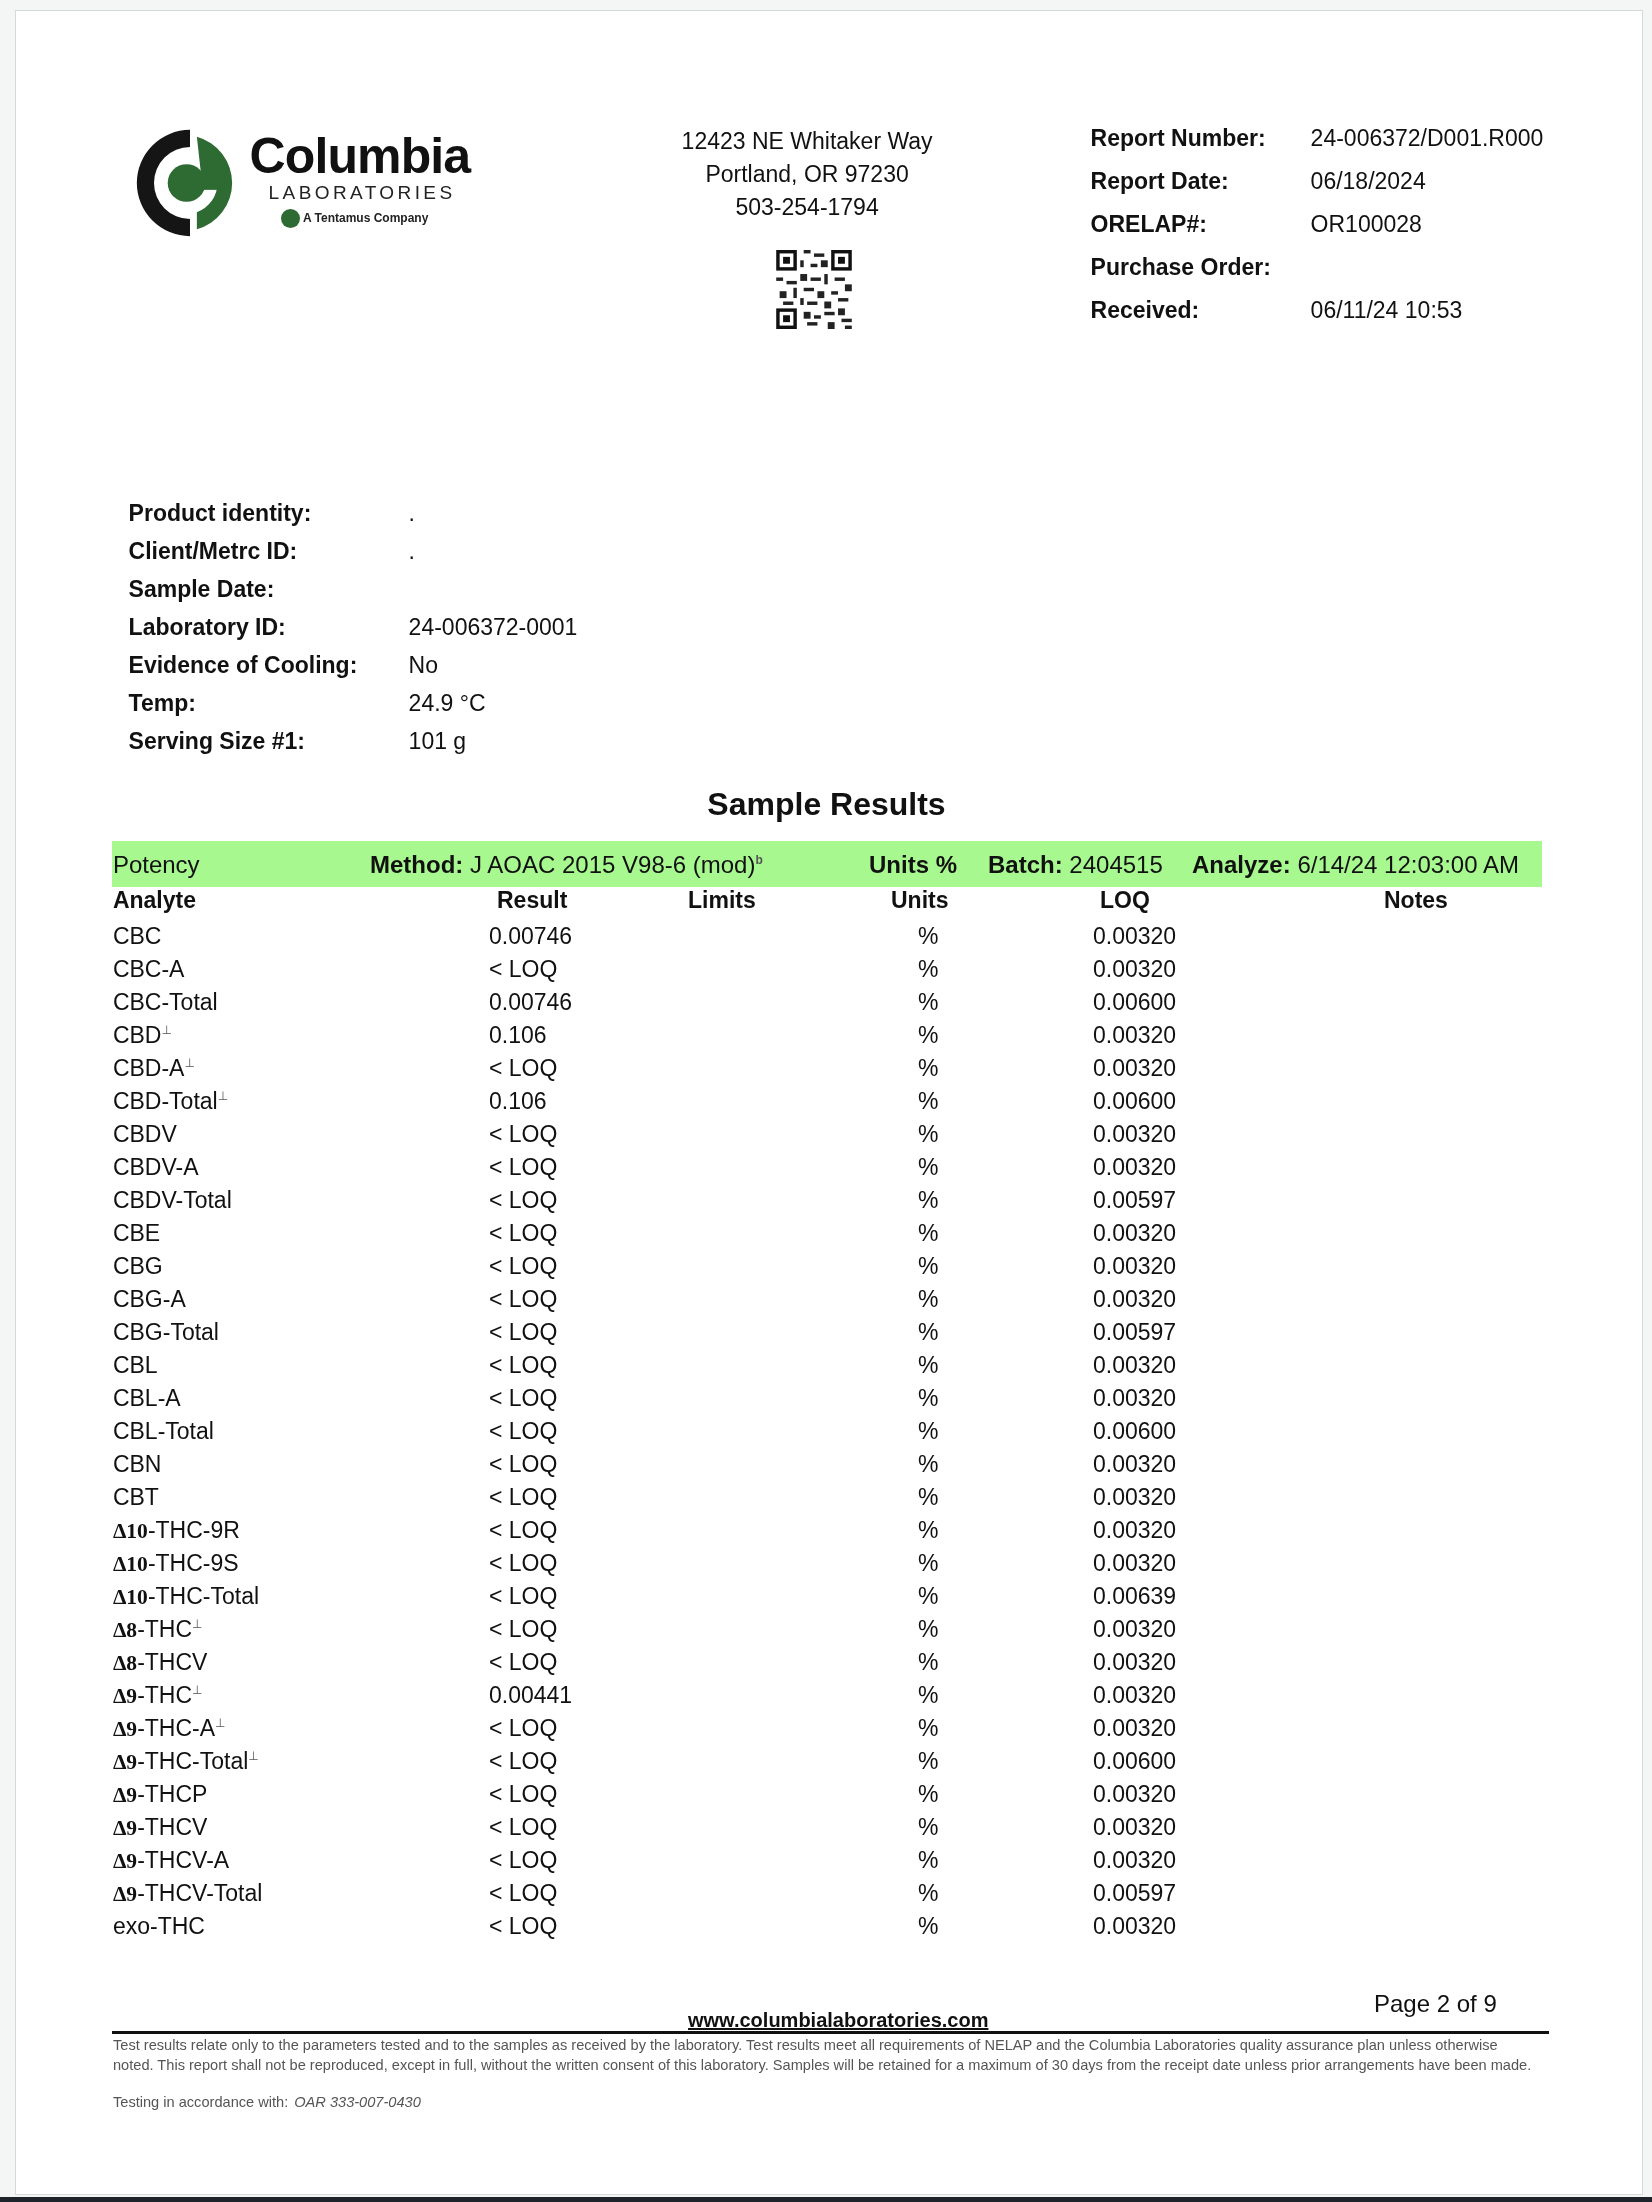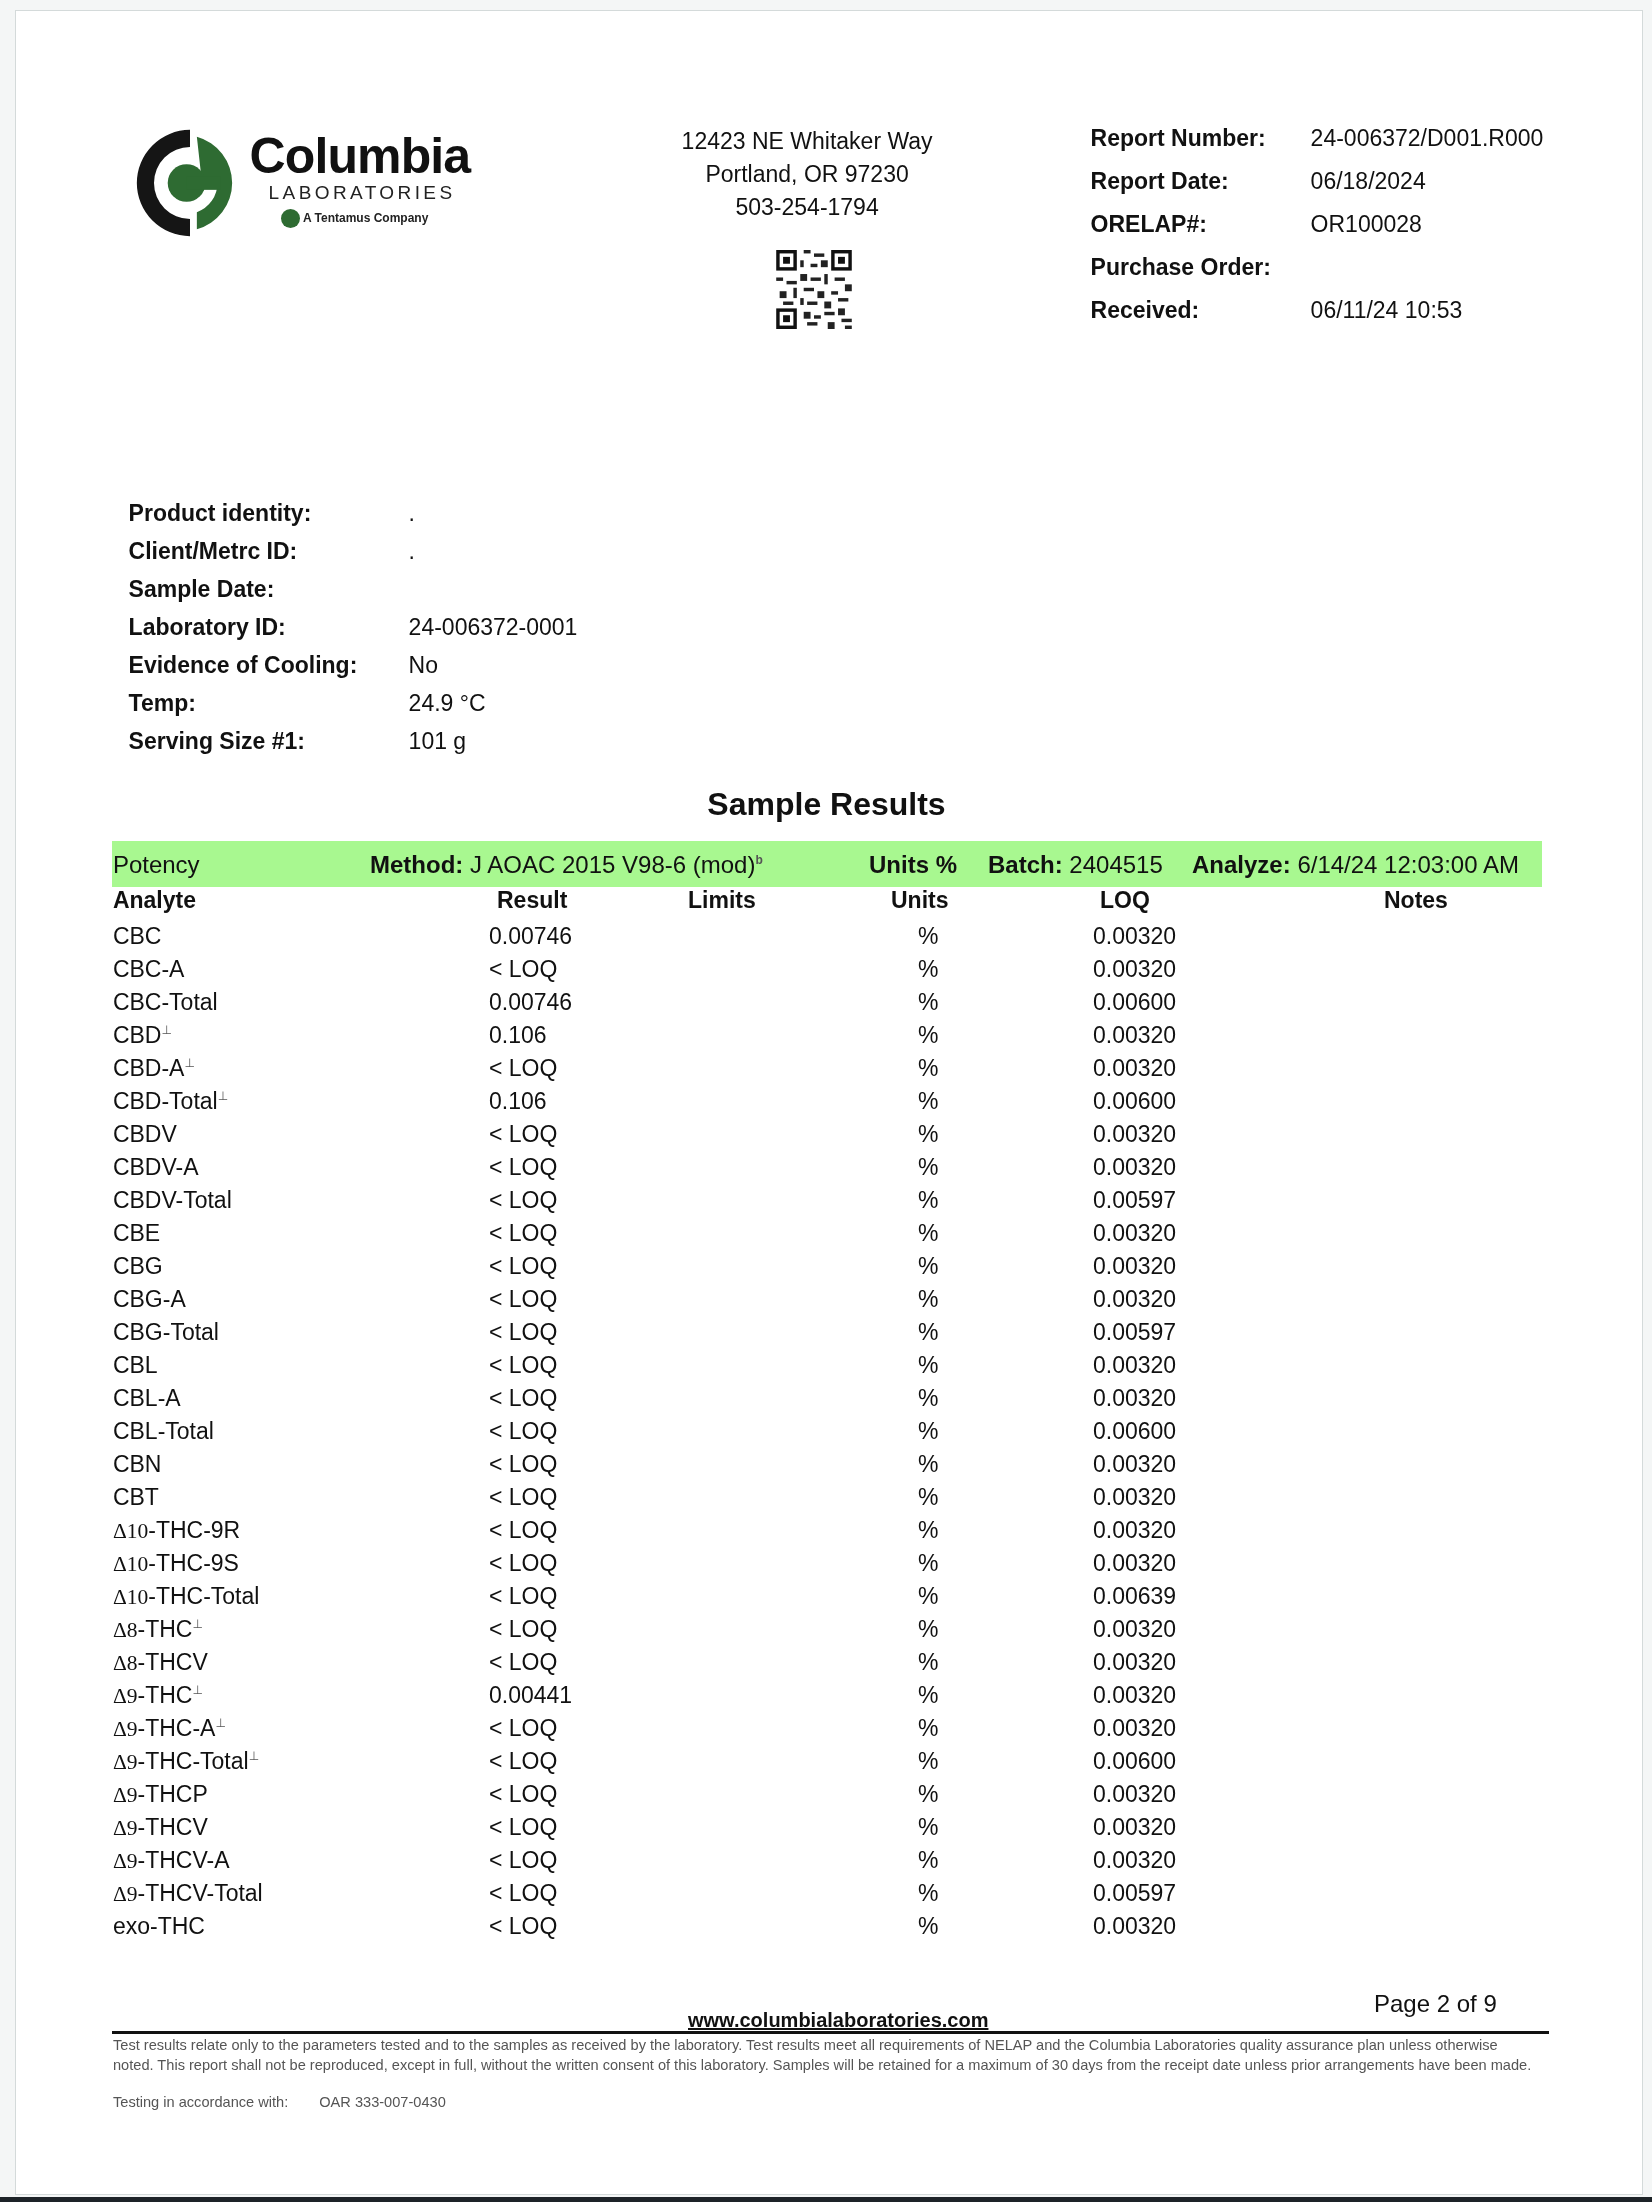--- a/index.html
+++ b/index.html
@@ -59,29 +59,29 @@
   .h-result { left: 385px; }
   .h-limits { left: 576px; }
   .h-units { left: 779px; }
   .h-loq { left: 988px; }
   .h-notes { left: 1272px; }
   .c-units { left: 806px; }
   .c-loq { left: 981px; }
   .row { height: 33px; position: relative; font-size: 23px; }
   .row span { top: 5.2px; }
   .sup { font-size: 12px; vertical-align: super; color: #555; }
-  .delta { font-family: "Liberation Serif", "DejaVu Serif", serif; font-size: 21.5px; }
+  .delta { font-family: "Liberation Serif", "DejaVu Serif", serif; font-size: 21.5px; font-weight: bold; }
 
   
   .page-num { position: absolute; left: 1374px; top: 1990px; font-size: 24px; }
   .website { position: absolute; left: 688px; top: 2009px; font-size: 20px; font-weight: bold; text-decoration: underline; }
   .footer-rule { position: absolute; left: 112px; top: 2031px; width: 1437px; height: 2.6px; background: #111; }
   .disclaimer { position: absolute; left: 113px; top: 2035px; width: 1428px; font-size: 14.6px; line-height: 20px; color: #555; }
   .testing { position: absolute; left: 113px; top: 2094px; font-size: 14.6px; color: #555; }
-  .testing .v { margin-left: 31px; }
+  .testing .v { margin-left: 6px; font-style: italic; }
 </style>
 </head>
 <body>
 
 <div class="page">
 
   <div class="logo">
     <svg width="120" height="120" viewBox="0 0 140 140">
       <path d="M70 8 A62 62 0 1 0 70 132 L70 112 A42 42 0 1 1 70 28 Z" fill="#151515"></path>
       <path d="M78 16 A56 56 0 0 1 78 124 L78 104 A36 36 0 0 0 102 70 L84 70 A14 14 0 1 0 84 70 Z" fill="#2e6b32"></path>

